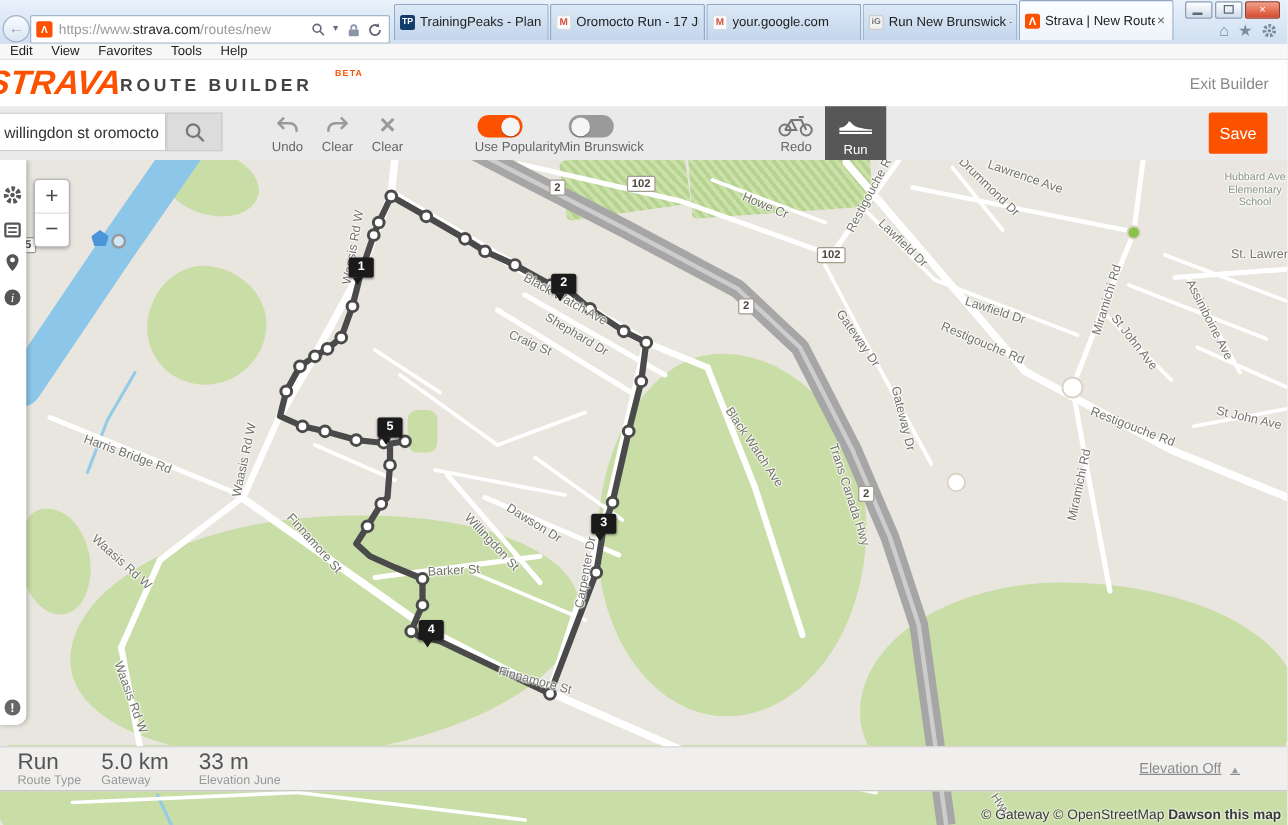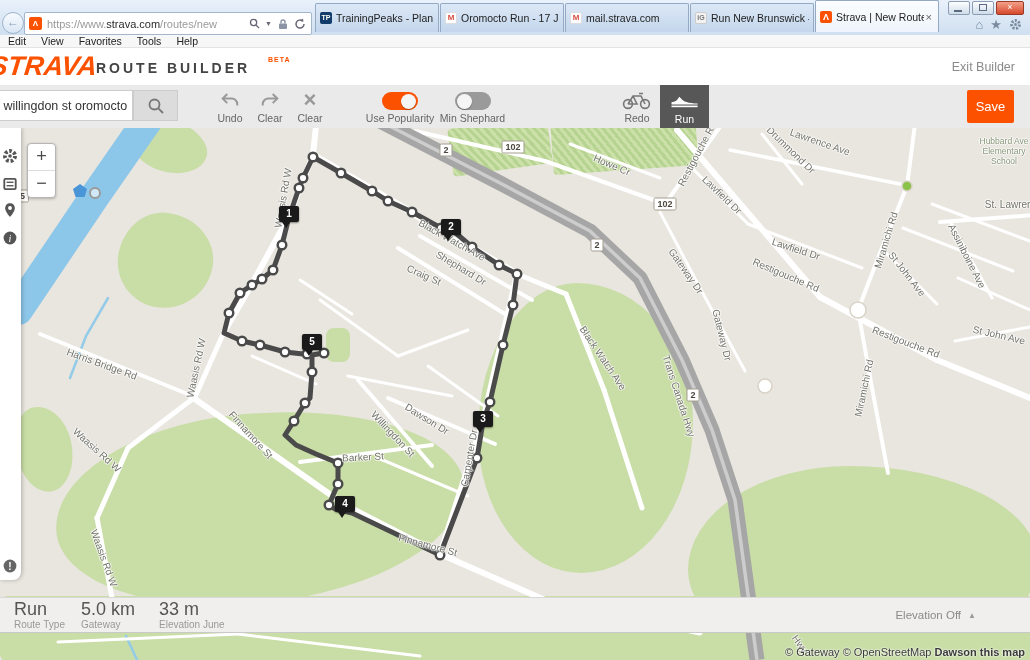--- a/index.html
+++ b/index.html
@@ -63,21 +63,21 @@
   .toolbar{position:absolute;left:0;top:85px;width:1030px;height:43px;background:#eaeaea;
     border-bottom:1px solid #cfcfcf;}
   .searchbox{position:absolute;left:-16px;top:5px;width:149px;height:31px;background:#fff;
     border:1px solid #ccc;font-size:12.5px;color:#333;padding-left:8px;box-sizing:border-box;
     font-family:"Liberation Sans",sans-serif;}
   .searchbtn{position:absolute;left:133px;top:5px;width:45px;height:31px;background:#dcdcdc;
     border:1px solid #ccc;display:flex;align-items:center;justify-content:center;box-sizing:border-box;}
   .toolitem{position:absolute;top:6px;width:40px;text-align:center;}
   .toolitem .ticon{height:19px;font-size:19px;line-height:17px;color:#999;}
   .toolitem .tlabel,.togglewrap .tlabel{font-size:10.5px;color:#666;margin-top:2px;}
-  .togglewrap{position:absolute;top:7px;text-align:center;}
+  .togglewrap{position:absolute;top:7px;text-align:right;}
   .pill{width:36px;height:18px;border-radius:10px;margin:0 auto;position:relative;}
   .pill.on{background:#fc5200;}
   .pill.off{background:#9a9a9a;}
   .knob{position:absolute;top:1.5px;width:15px;height:15px;border-radius:50%;background:#f5f5f5;
     box-shadow:0 1px 1px rgba(0,0,0,.3);}
   .pill.on .knob{right:2px;}
   .pill.off .knob{left:2px;}
   .runbox{position:absolute;left:660px;top:0;width:49px;height:43px;background:#575757;text-align:center;}
   .runbox .tlabel{color:#fff;font-size:10.5px;margin-top:0px;}
   .savebtn{position:absolute;right:16px;top:5px;width:47px;height:33px;background:#fc5200;
@@ -113,21 +113,21 @@
   .zbtn{height:26px;text-align:center;font-size:18px;color:#4a4a4a;line-height:25px;}
   .zbtn:first-child{border-bottom:1px solid #ddd;}
   
   .statsbar{position:absolute;left:0;top:469px;width:1030px;height:36px;background:#f0efed;
     border-top:1px solid #d8d8d8;border-bottom:1px solid #c9c9c9;z-index:50;box-sizing:border-box;
     display:flex;align-items:center;padding-left:14px;}
   .stat{margin-right:0;}
   .stat .sval{font-size:18px;color:#555;font-weight:normal;line-height:18px;}
   .stat .slbl{font-size:10px;color:#999;margin-top:1px;}
   .st0{width:67px}.st1{width:78px}.st2{width:87px}.st3{width:140px}
-  .elevoff{position:absolute;right:54px;top:11px;font-size:11.5px;color:#8a8a8a;display:flex;align-items:center;}
+  .elevoff{position:absolute;right:38px;top:11px;font-size:11.5px;color:#8a8a8a;display:flex;align-items:center;text-decoration:underline;}
   .elevoff .tri{font-size:8px;margin-left:7px;color:#9a9a9a;}
   .attrib{position:absolute;right:5px;bottom:2px;font-size:11px;color:#3a3a3a;z-index:45;
     text-shadow:0 0 2px #fff,0 0 2px #fff;}
   .attrib b{font-weight:bold;}
 </style>
 </head>
 <body>
 
 <div class="chrome">
   <div class="backbtn">←</div>
@@ -154,21 +154,21 @@
     <div class="tab">
       <span class="tabfav tf-tp">TP</span>
       <span class="tabtitle">TrainingPeaks - Plan your trai...</span>
     </div>
     <div class="tab">
       <span class="tabfav tf-gmail">M</span>
       <span class="tabtitle">Oromocto Run - 17 June 18 - I...</span>
     </div>
     <div class="tab">
       <span class="tabfav tf-gmail">M</span>
-      <span class="tabtitle">mail.strava.com</span>
+      <span class="tabtitle">your.google.com</span>
     </div>
     <div class="tab">
       <span class="tabfav tf-gen">iG</span>
       <span class="tabtitle">Run New Brunswick - Road Ra...</span>
     </div>
     <div class="tab active">
       <span class="tabfav tf-strava">Λ</span>
       <span class="tabtitle">Strava | New Route</span>
       <span class="tabclose">×</span>
     </div>
@@ -235,21 +235,21 @@
   <div class="togglewrap" style="left:352px;width:96px">
     <div class="pill on">
         <span class="knob"></span>
       </div>
     <div class="tlabel">Use Popularity</div>
   </div>
   <div class="togglewrap" style="left:430px;width:85px">
     <div class="pill off">
         <span class="knob"></span>
       </div>
-    <div class="tlabel">Min Shephard</div>
+    <div class="tlabel">Min Brunswick</div>
   </div>
   <div class="toolitem" style="left:617px">
     <div class="ticon"><svg width="30" height="19" viewBox="0 0 30 19">
           <circle cx="6" cy="13" r="4.4" fill="none" stroke="#777" stroke-width="1.6"></circle>
           <circle cx="23" cy="13" r="4.4" fill="none" stroke="#777" stroke-width="1.6"></circle>
           <path d="M6 13 L11 5 L19 5 L23 13 M11 5 L15 13 L6 13 M17 2.5 L21 2.5" fill="none" stroke="#777" stroke-width="1.6"></path>
         </svg></div>
     <div class="tlabel">Redo</div>
   </div>
   <div class="runbox">

